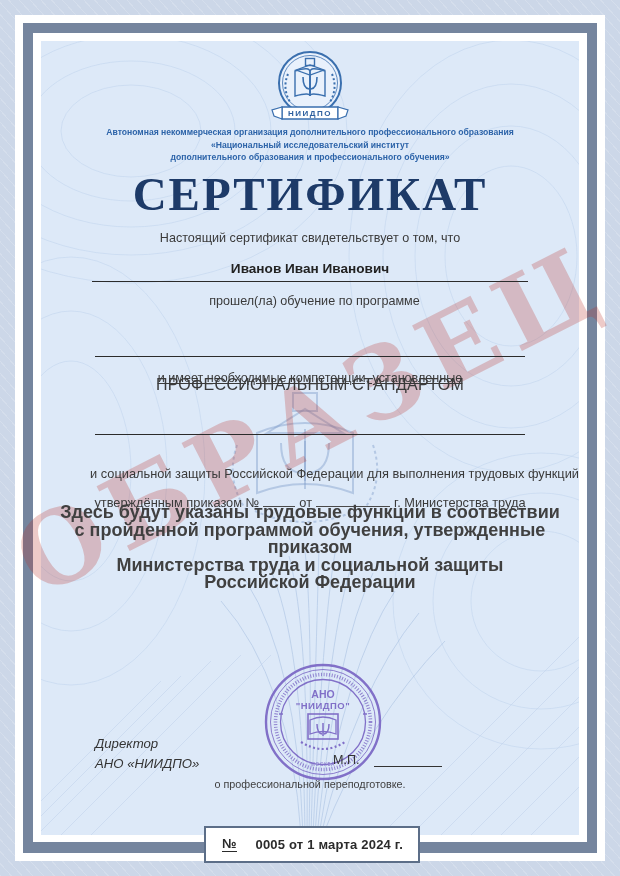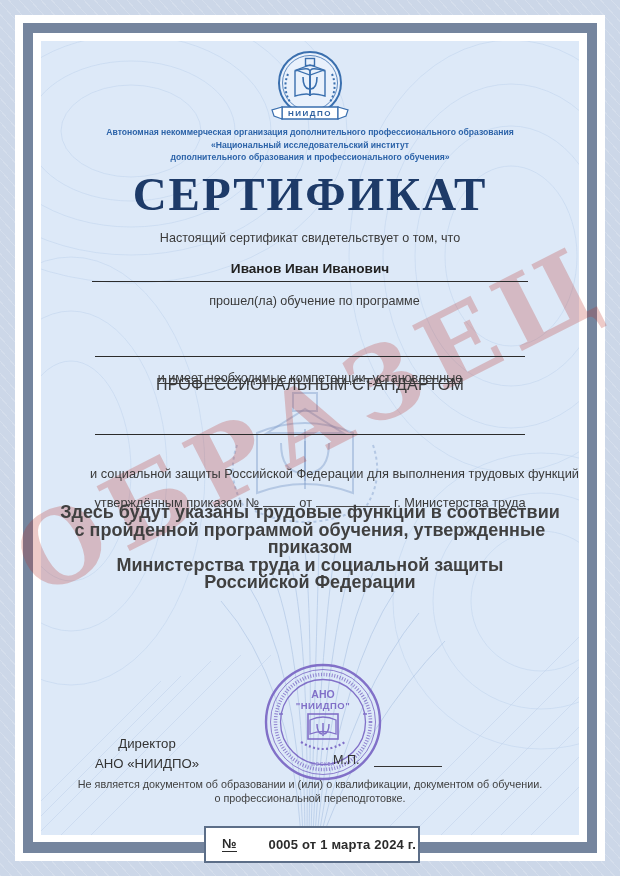--- a/index.html
+++ b/index.html
@@ -39,33 +39,33 @@
   .rule-program{left:95px;right:95px;top:356px;}
   .comp1{top:371px;font-size:12.6px;text-decoration:underline;}
   .comp2{top:376px;font-size:16px;letter-spacing:.3px;}
   .rule-empty{left:95px;right:95px;top:434px;}
   .order1{top:447px;font-size:12.8px;margin-top:48px;}
   .order2{top:466px;font-size:12.8px;text-align:right;}
   .blank{display:inline-block;border-bottom:1.6px solid #4a4a4a;height:11px;vertical-align:baseline;margin:0 4px;}
   .blank-num{width:32px;}
   .blank-date{width:74px;}
   .functions{top:504px;font-size:18px;font-weight:bold;color:#404040;line-height:17.6px;}
-  .director{position:absolute;left:95px;top:734px;text-align:center;font-size:13.2px;color:#333;line-height:20px;z-index:4;}
+  .director{position:absolute;left:95px;top:734px;text-align:left;font-size:13.2px;color:#333;line-height:20px;z-index:4;font-style:italic;}
   .mp{position:absolute;left:333px;top:753px;font-size:12.6px;color:#333;z-index:4;}
   .mp-rule{left:374px;top:766px;width:68px;border-top:1.6px solid #333;}
   .stamp{position:absolute;left:263px;top:662px;width:120px;height:120px;z-index:4;opacity:.92;}
   .footnote{top:777px;font-size:10.8px;color:#3f3f3f;line-height:14.4px;}
   .num-bar{position:absolute;left:33px;right:33px;top:842px;height:8px;background:#75859e;z-index:4;}
   .num-box{
     position:absolute;left:204px;top:826px;width:212px;height:33px;background:#ffffff;
     border:2px solid #5c6e88;z-index:5;display:flex;align-items:center;justify-content:flex-start;
     font-size:13px;font-weight:bold;color:#2b2b2b;
   }
   .num-label{margin-left:16px;border-bottom:1.4px solid #2b2b2b;line-height:14px;}
-  .num-value{margin-left:32px;letter-spacing:.2px;}
+  .num-value{margin-left:19px;letter-spacing:.2px;}
   .logo{position:absolute;left:262px;top:50px;width:96px;height:78px;z-index:4;}
 </style>
 </head>
 <body>
 
 <div class="page">
 
   <div class="band-white-outer"></div>
   <div class="band-slate"></div>
   <div class="band-white-inner"></div>
@@ -206,21 +206,20 @@
       <text x="60" y="36" font-size="10.5" font-weight="bold">АНО</text>
       <text x="60" y="47" font-size="9.5" font-weight="bold" letter-spacing="0.5">"НИИДПО"</text>
       <text x="60" y="104" font-size="4.6" letter-spacing="0.8">МОСКВА</text>
     </g>
   </svg>
 
   <div class="mp">М.П.</div>
   <div class="rule mp-rule"></div>
 
   <div class="txt footnote">
-    <div>Не является документом об образовании и (или) о квалификации, документом об обучении.</div>
     <div>о профессиональной переподготовке.</div>
   </div>
 
   <div class="num-bar"></div>
   <div class="num-box">
     <span class="num-label">№</span>
     <span class="num-value">0005 от 1 марта 2024 г.</span>
   </div>
 
 </div>

